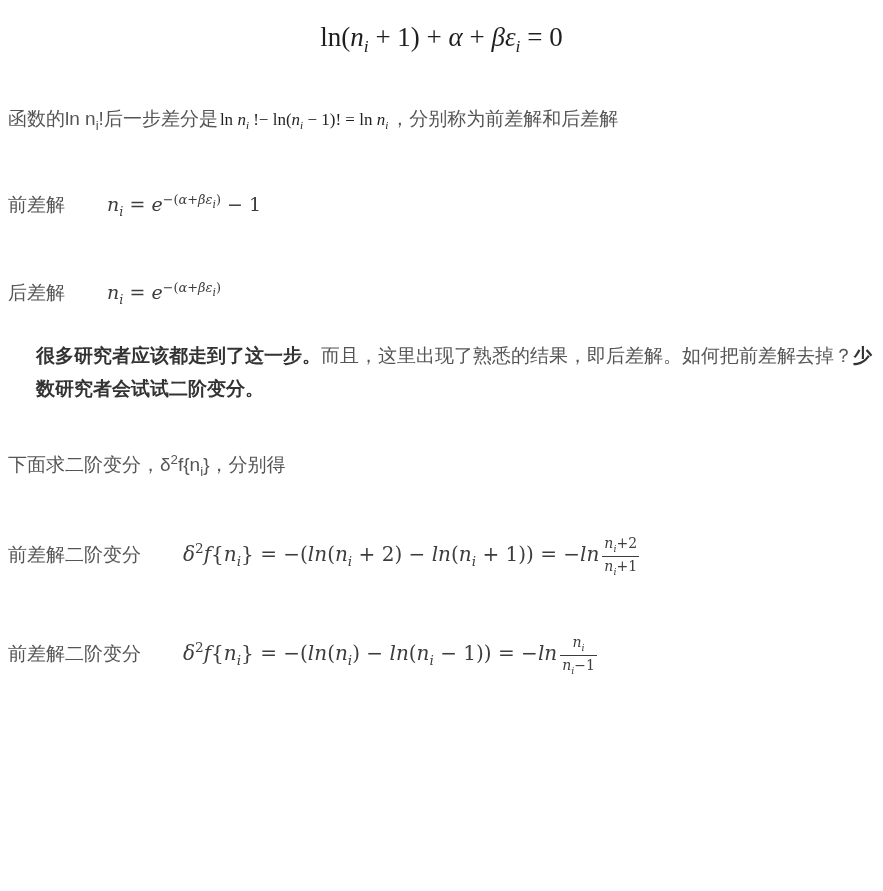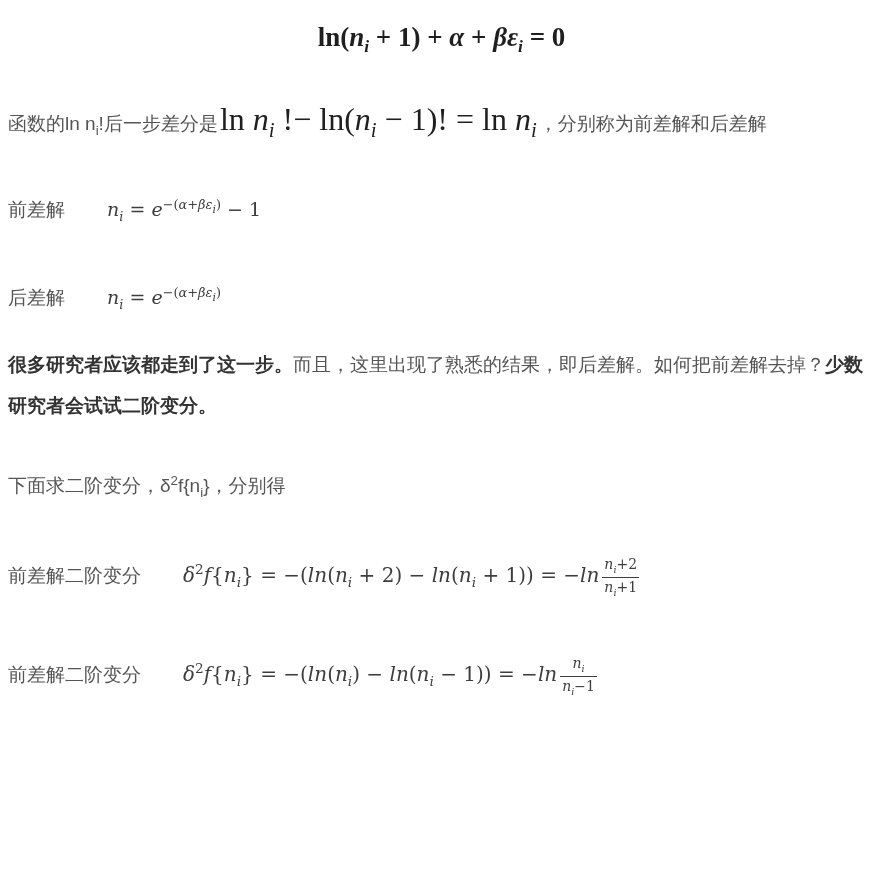--- a/index.html
+++ b/index.html
@@ -25,21 +25,21 @@
   .display-eq {
     text-align: center;
     font-family: "Liberation Serif", "DejaVu Serif", serif;
     font-size: 27px;
     line-height: 1.3;
     color: #1f1f1f;
   }
   .display-eq sub { font-size: 65%; }
   .inline-math {
     font-family: "Liberation Serif", "DejaVu Serif", serif;
-    font-size: 32px;
+    font-size: 17px;
     color: #1f1f1f;
     padding: 0 2px;
   }
   .inline-math sub { font-size: 65%; }
   .solution-line { font-size: 19px; line-height: 38px; color: #555555; }
   .solution-label { margin-right: 42px; }
   .word-math {
     font-family: "DejaVu Serif", "Liberation Serif", serif;
     color: #3d3d3d;
   }
@@ -53,27 +53,27 @@
     vertical-align: -10px;
     text-align: center;
     font-size: 14px;
     line-height: 1.15;
     margin-left: 3px;
   }
   .frac .num { display: block; border-bottom: 1.2px solid currentColor; padding: 0 2px 1px; }
   .frac .den { display: block; padding: 1px 2px 0; }
   .line2 { line-height: 46px; }
   
-  .mt4  { margin-top: 4px; font-weight: bold; }
+  .mt4  { margin-top: 4px; }
   .mt20 { margin-top: 20px; }
   .mt38 { margin-top: 38px; }
   .mt40 { margin-top: 40px; }
   .mt46 { margin-top: 46px; }
   .mt48 { margin-top: 48px; }
-  .para2 { line-height: 41px; }
+  .para2 { line-height: 33px; margin-left: 28px; }
 </style>
 </head>
 <body>
 
 <div class="page">
 
   <div class="display-eq mt4">ln(<i>n<sub>i</sub></i> + 1) + <i>α</i> + <i>βε<sub>i</sub></i> = 0</div>
 
   <p class="body-text mt46"><span>函数的ln n<sub>i</sub>!后一步差分是</span><span class="inline-math">ln <i>n<sub>i</sub></i> !− ln(<i>n<sub>i</sub></i> − 1)! = ln <i>n<sub>i</sub></i></span><span>，分别称为前差解和后差解</span></p>
 

